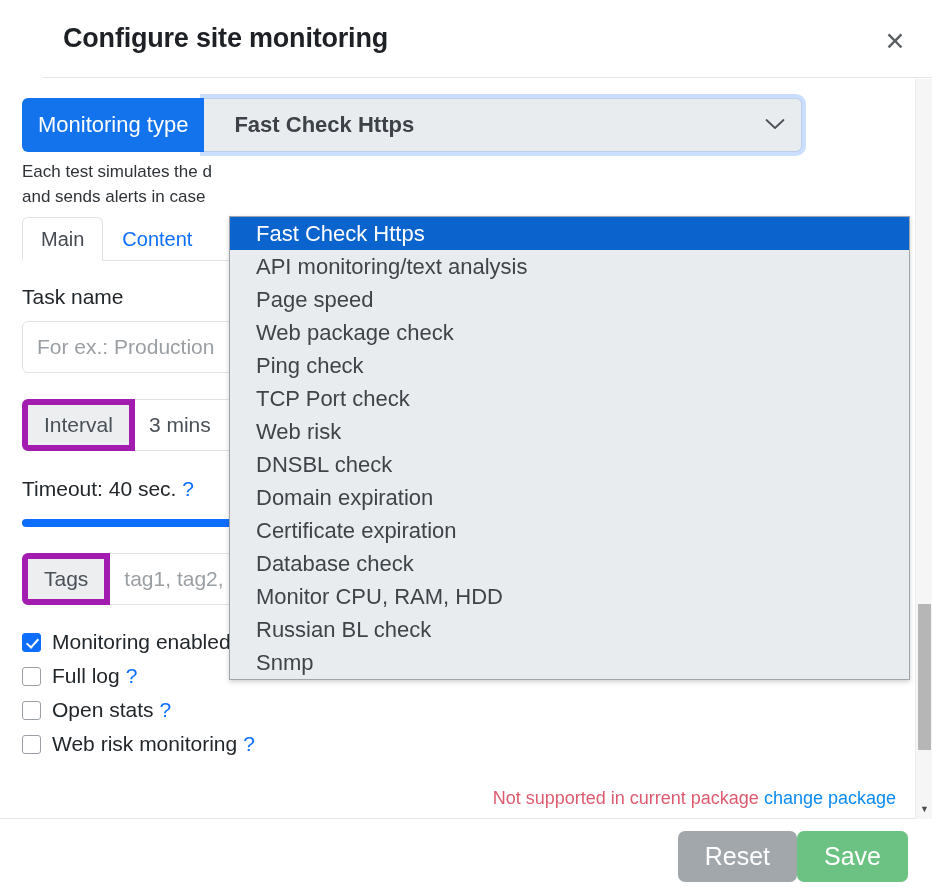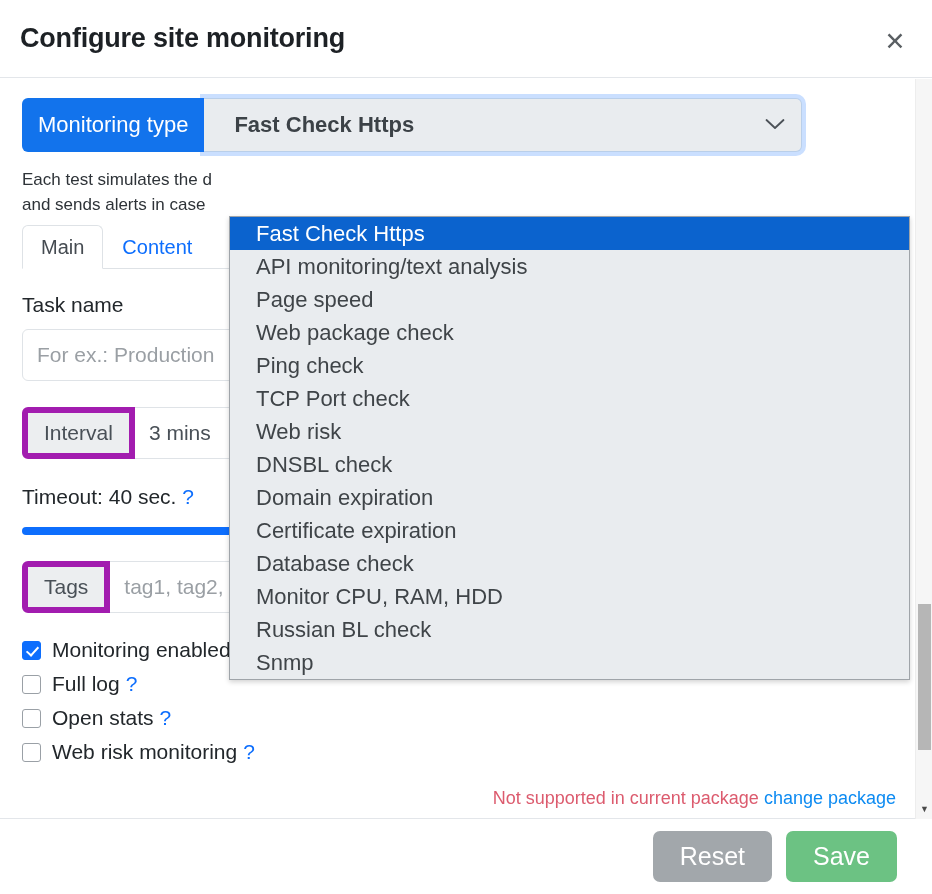--- a/index.html
+++ b/index.html
@@ -21,20 +21,21 @@
   }
 
   
   .modal-header {
     position: relative;
     height: 78px;
     border-bottom: 1px solid #e3e6ea;
     display: flex;
     align-items: center;
     padding: 0 24px 0 20px;
+    margin-left: 43px;
   }
   .modal-title {
     font-size: 27px;
     font-weight: bold;
     color: #1d2125;
     letter-spacing: -0.2px;
   }
   .close-btn {
     position: absolute;
     right: 22px;
@@ -93,21 +94,21 @@
     z-index: 30;
   }
   .chevron {
     color: #4b5157;
     font-size: 18px;
     line-height: 1;
   }
 
   
   .descr {
-    margin-top: 16px;
+    margin-top: 8px;
     font-size: 17px;
     color: #2e3338;
     line-height: 1.45;
     width: 400px;
   }
 
   
   .tabs {
     margin-top: 8px;
     display: flex;
@@ -311,27 +312,27 @@
     width: 17px; height: 17px;
     display: flex; align-items: center; justify-content: center;
     color: #4b4b4b;
     font-size: 9px;
     cursor: pointer;
   }
 
   
   .modal-footer {
     position: absolute;
-    left: 0; right: 11px; bottom: 0;
+    left: 0; right: 0; bottom: 0;
     height: 76px;
     border-top: 1px solid #e3e6ea;
     display: flex;
     align-items: center;
     justify-content: flex-end;
-    gap: 14px;
+    gap: 0;
     padding: 0 24px;
     background: #fff;
   }
   .btn {
     border: none;
     border-radius: 7px;
     font-size: 25px;
     color: #fff;
     padding: 12px 27px;
     cursor: pointer;

